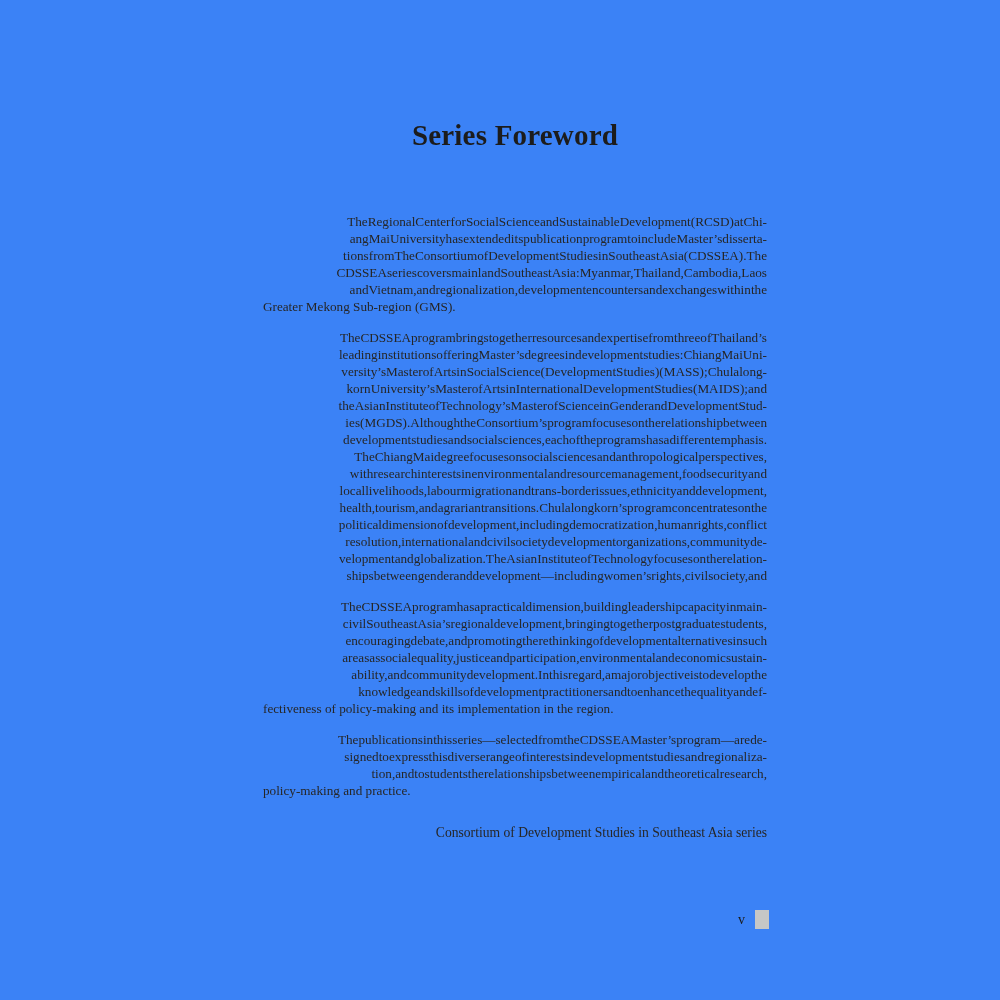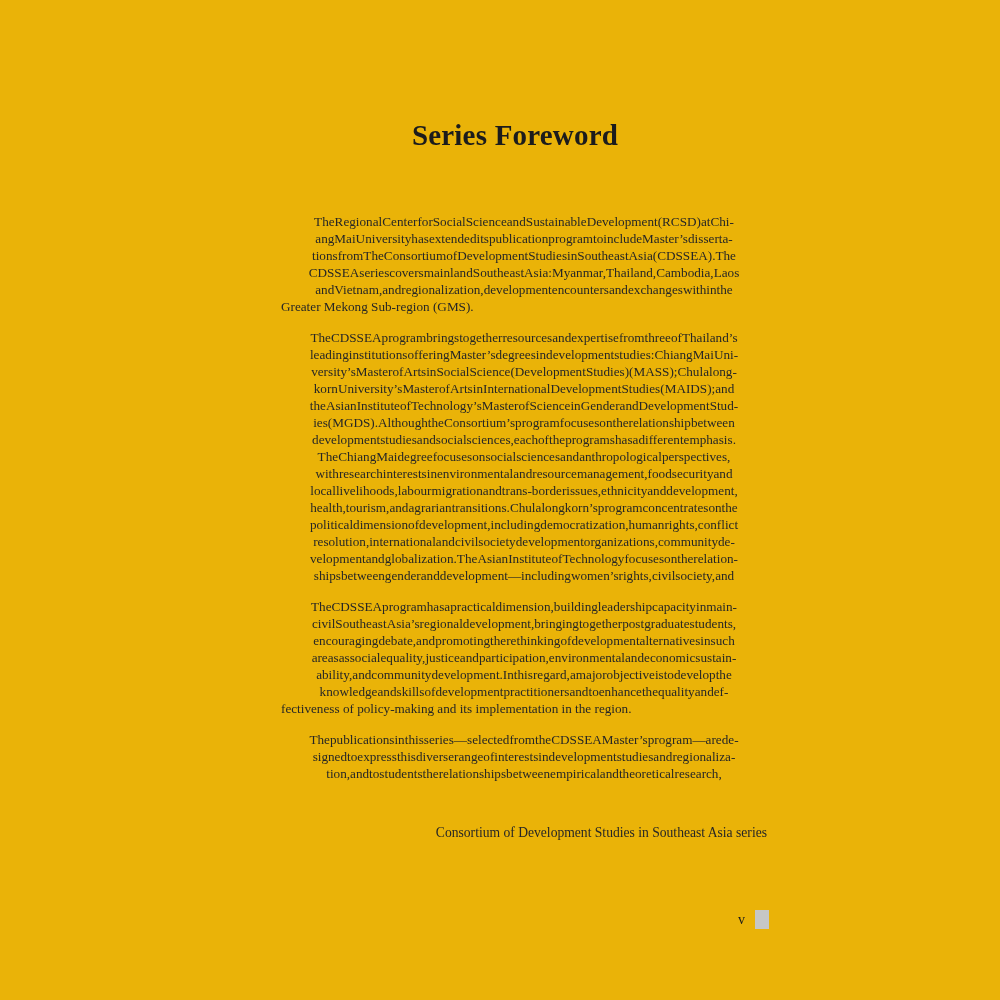--- a/index.html
+++ b/index.html
@@ -4,21 +4,21 @@
 <style>
   html, body {
     margin: 0;
     padding: 0;
     background: #ffffff;
   }
   .page {
     position: relative;
     width: 1000px;
     height: 1000px;
-    background: #eab308;
+    background: #3b82f6;
     font-family: "Liberation Serif", serif;
     color: #262626;
     overflow: hidden;
   }
   .page-title {
     position: absolute;
     top: 119px;
     left: 263px;
     width: 504px;
     margin: 0;
@@ -36,25 +36,24 @@
     width: 504px;
     font-size: 13.2px;
     line-height: 17px;
     color: #262626;
   }
   .para {
     margin: 0 0 14px 0;
   }
   .line {
     display: flex;
-    justify-content: center;
+    justify-content: flex-end;
     height: 17px;
     overflow: hidden;
     white-space: nowrap;
-    margin-left: 18px;
   }
   .line.last {
     display: block;
     text-align: left;
   }
   .signature {
     position: absolute;
     top: 822px;
     left: 263px;
     width: 504px;
@@ -479,20 +478,21 @@
           <span>to</span>
           <span>students</span>
           <span>the</span>
           <span>relationships</span>
           <span>between</span>
           <span>empirical</span>
           <span>and</span>
           <span>theoretical</span>
           <span>research,</span>
         </div>
+        <div class="line last">policy-making and practice.</div>
       </div>
     </div>
 
   <div class="signature">
     <div>Consortium of Development Studies in Southeast Asia series</div>
   </div>
 
   <div class="footer">
     <span class="page-number">v</span>
     <span class="footer-block"></span>

